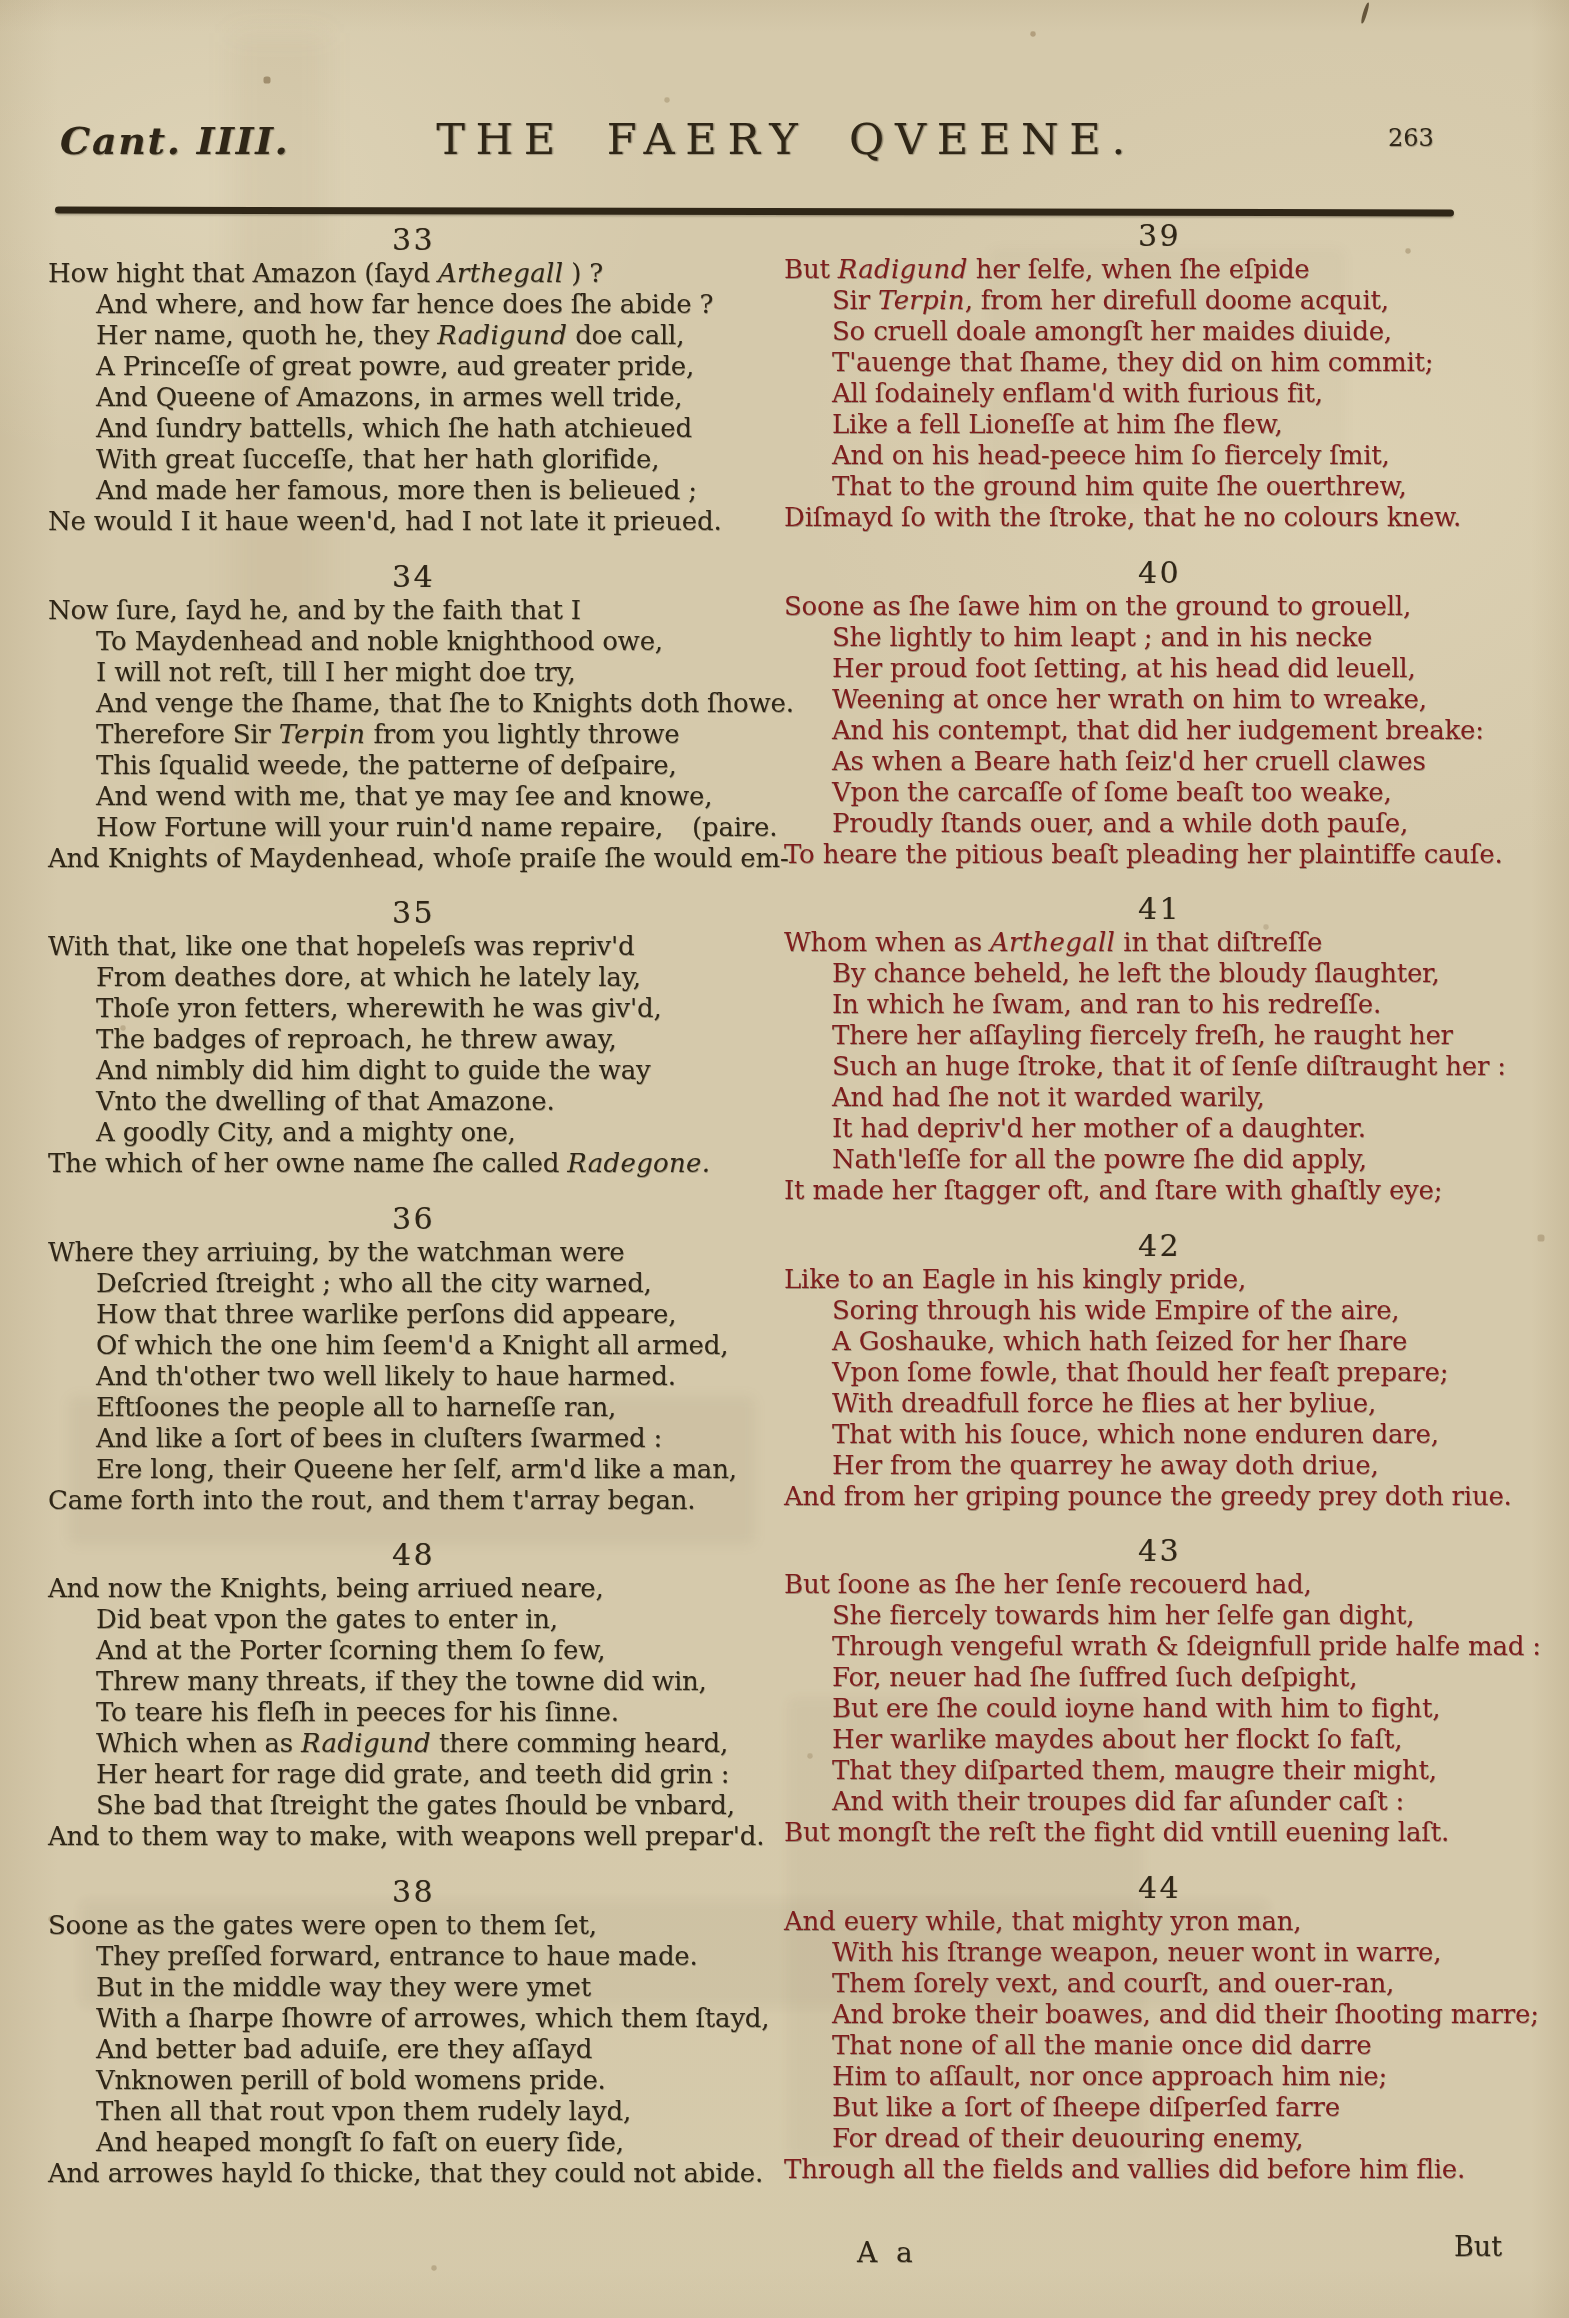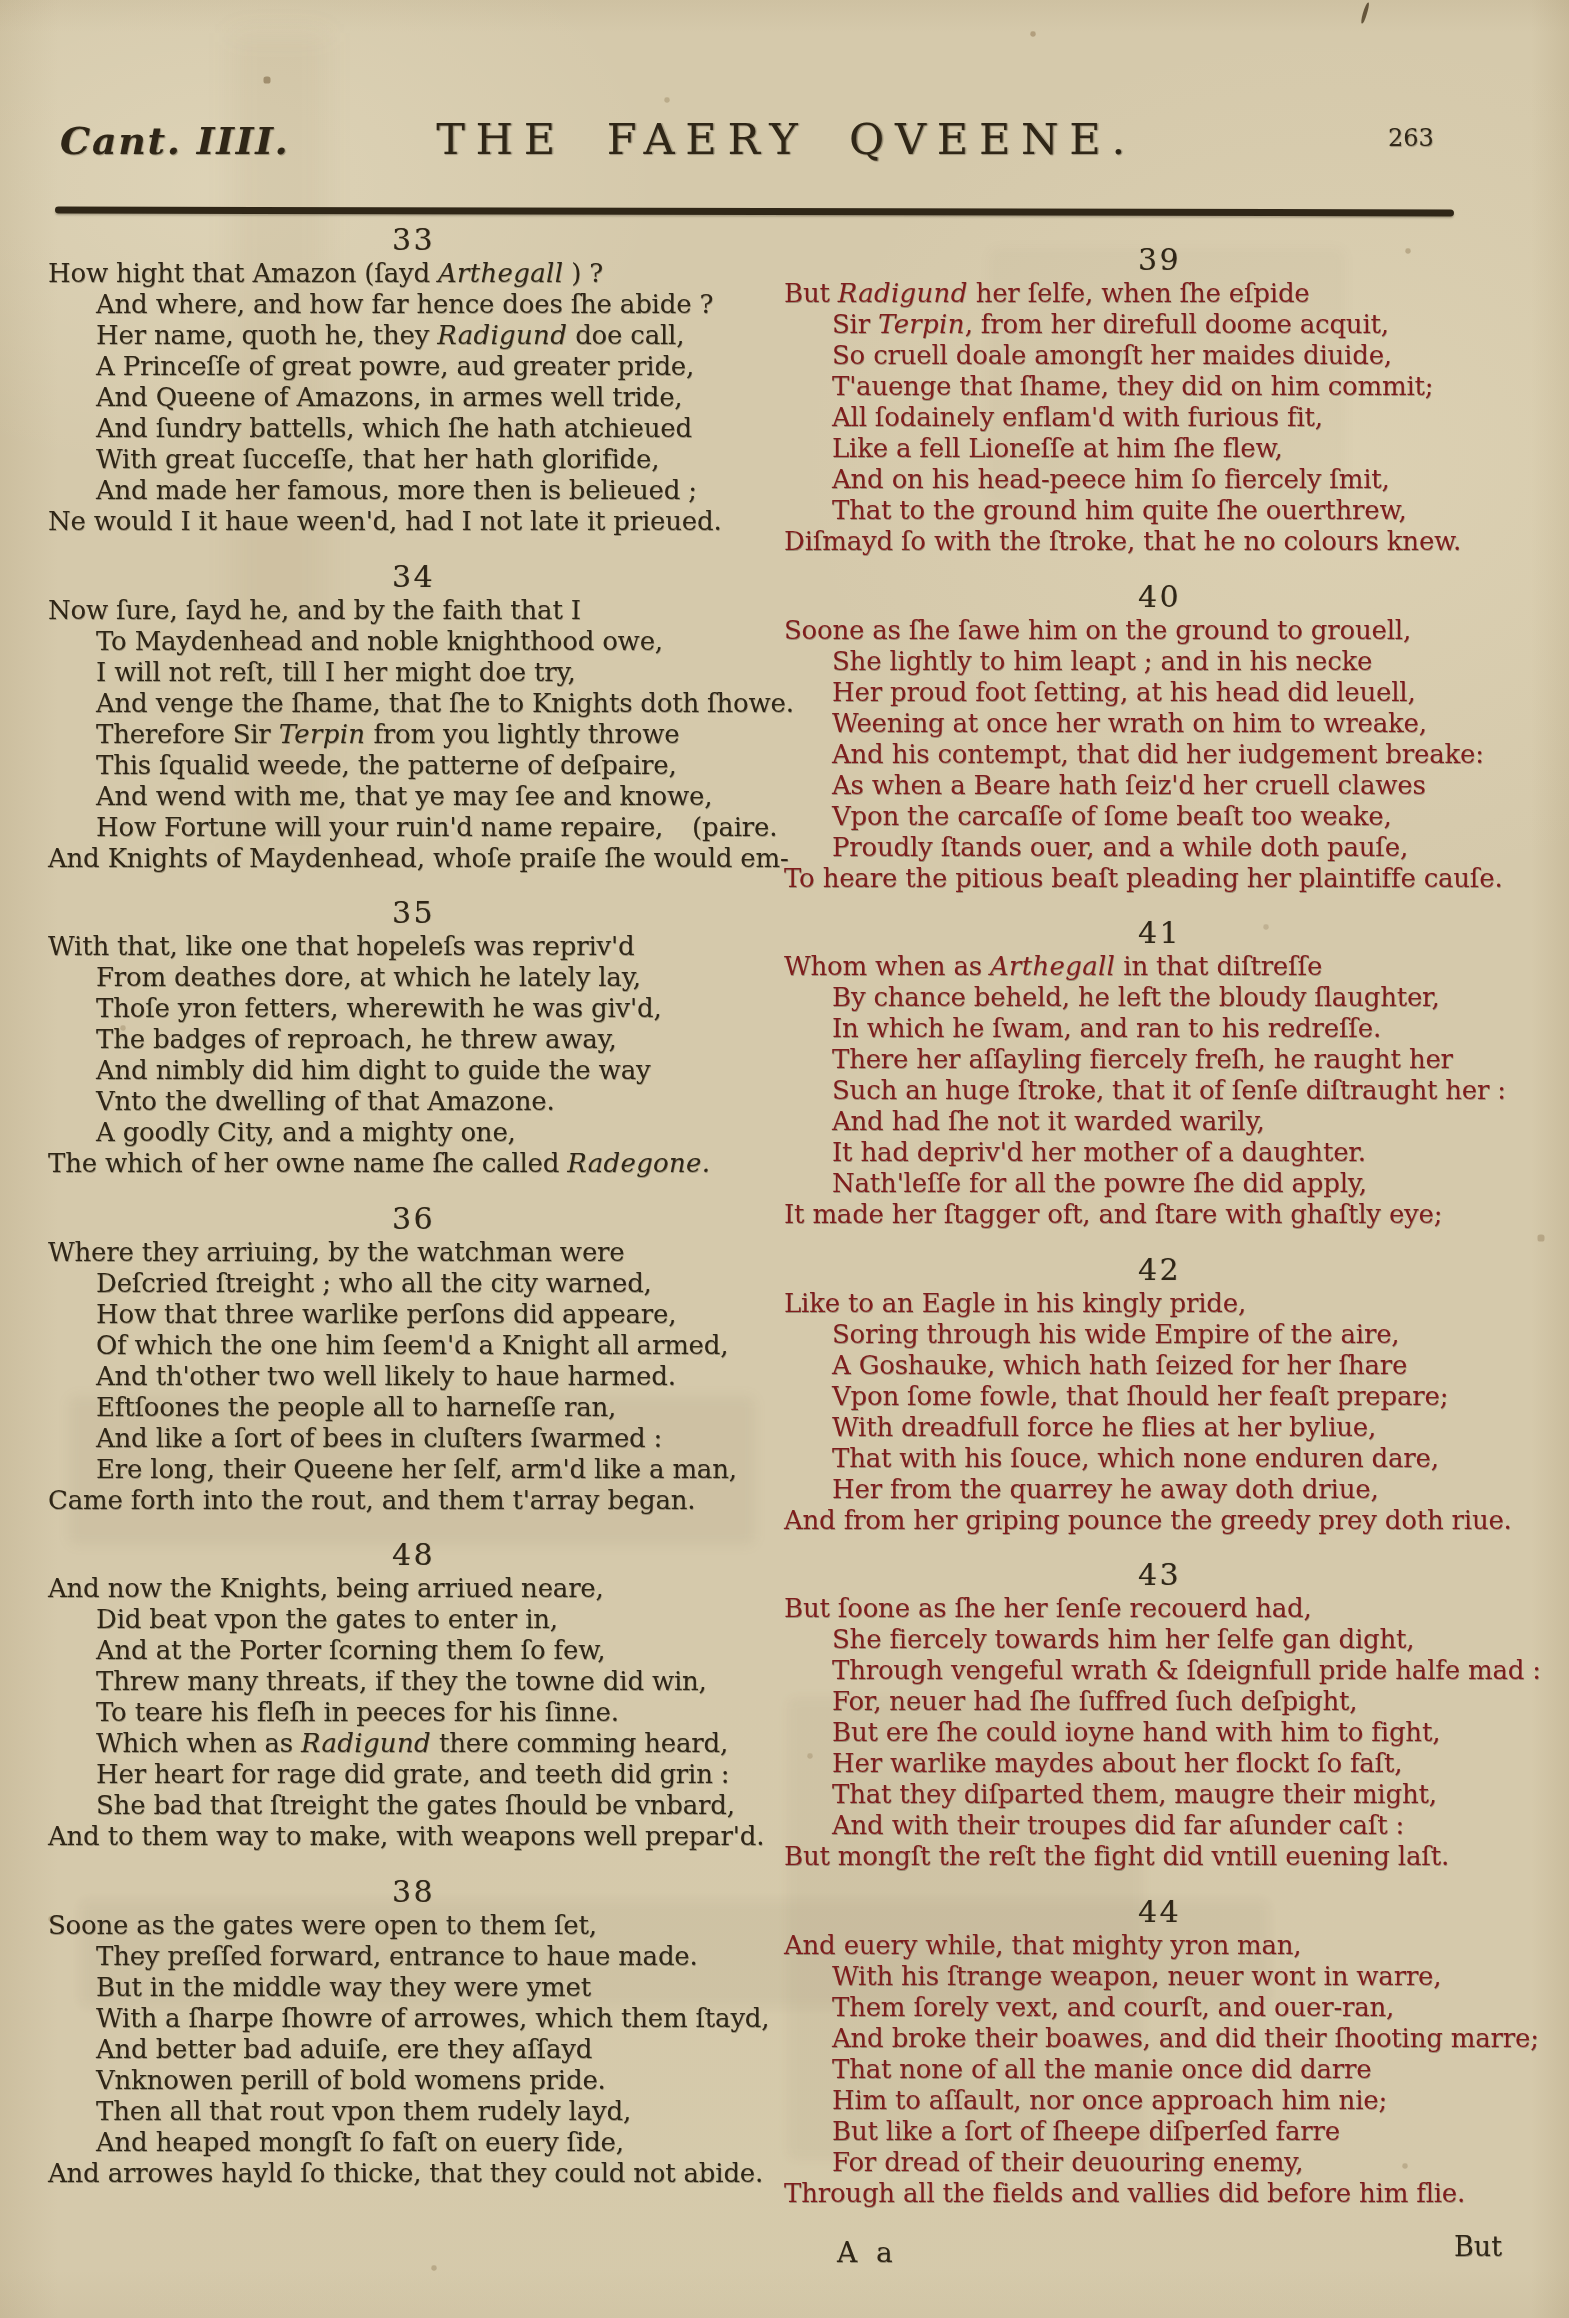--- a/index.html
+++ b/index.html
@@ -50,34 +50,34 @@
   #running-title{position:absolute;left:389px;top:114px;width:794px;text-align:center;
     font-size:43px;letter-spacing:10.7px;word-spacing:16.5px;
     text-shadow:1.7px 0 0 rgba(47,38,23,.18), 0.8px 0.8px 0.8px rgba(47,38,23,.3);}
   #page-number{position:absolute;left:1388px;top:124px;font-size:24px;
     text-shadow:0.8px 0.8px 0.8px rgba(47,38,23,.35);}
   #rule{position:absolute;left:55px;top:208px;width:1399px;height:7.4px;background:#2f2617;
     border-radius:4.1px;transform:rotate(0.12deg);box-shadow:0 1.7px 1.7px rgba(47,38,23,.25);}
 
   .col{position:absolute;}
   #col-left{left:48px;top:222px;width:731px;}
-  #col-right{left:784px;top:218px;width:751px;margin-top:24px;}
+  #col-right{left:784px;top:218px;width:751px;}
 
   .stanza{margin-bottom:21.5px;}
   .stanza-number{text-align:center;font-size:30px;line-height:36px;letter-spacing:2.5px;
     text-shadow:0.4px 0.4px 0.7px rgba(47,38,23,.4);}
   .line{font-size:26px;line-height:31px;white-space:nowrap;position:relative;
     letter-spacing:-0.2px;text-shadow:0.5px 0.5px 0.6px rgba(47,38,23,.35);}
   .line.indent{margin-left:48px;}
   .line i{letter-spacing:0.3px;}
   .line .turnover{position:absolute;right:1.7px;}
   #col-left .line{color:#2f2617;}
   #col-right .line{color:#7f1d1d;}
 
-  #signature{position:absolute;left:837px;top:2236px;font-size:28px;letter-spacing:5px;
+  #signature{position:absolute;left:857px;top:2236px;font-size:28px;letter-spacing:5px;
     text-shadow:0.5px 0.5px 0.6px rgba(47,38,23,.35);}
   #catchword{position:absolute;left:1454px;top:2231px;font-size:27px;
     text-shadow:0.5px 0.5px 0.6px rgba(47,38,23,.35);}
 </style>
 </head>
 <body>
 
 <div id="paper"></div>
 <div class="scanband"></div>
 <div class="ghost" id="ghost1"></div>

